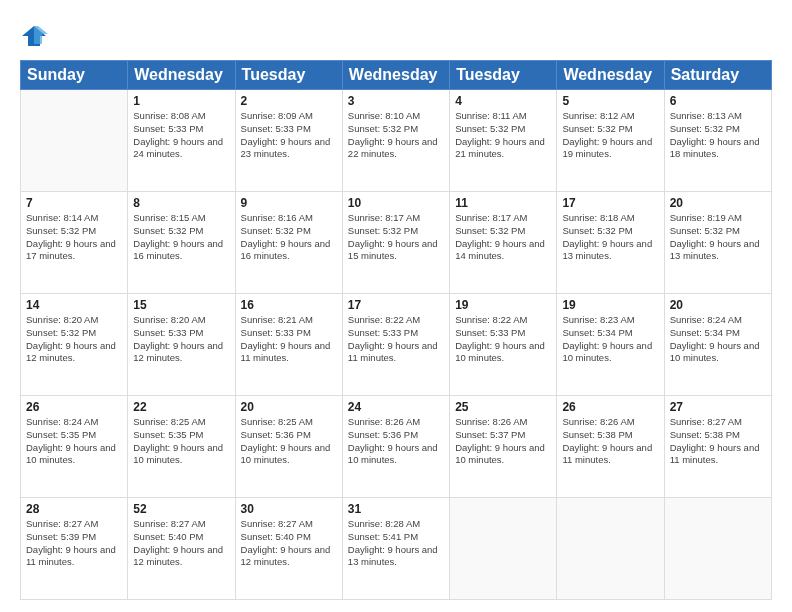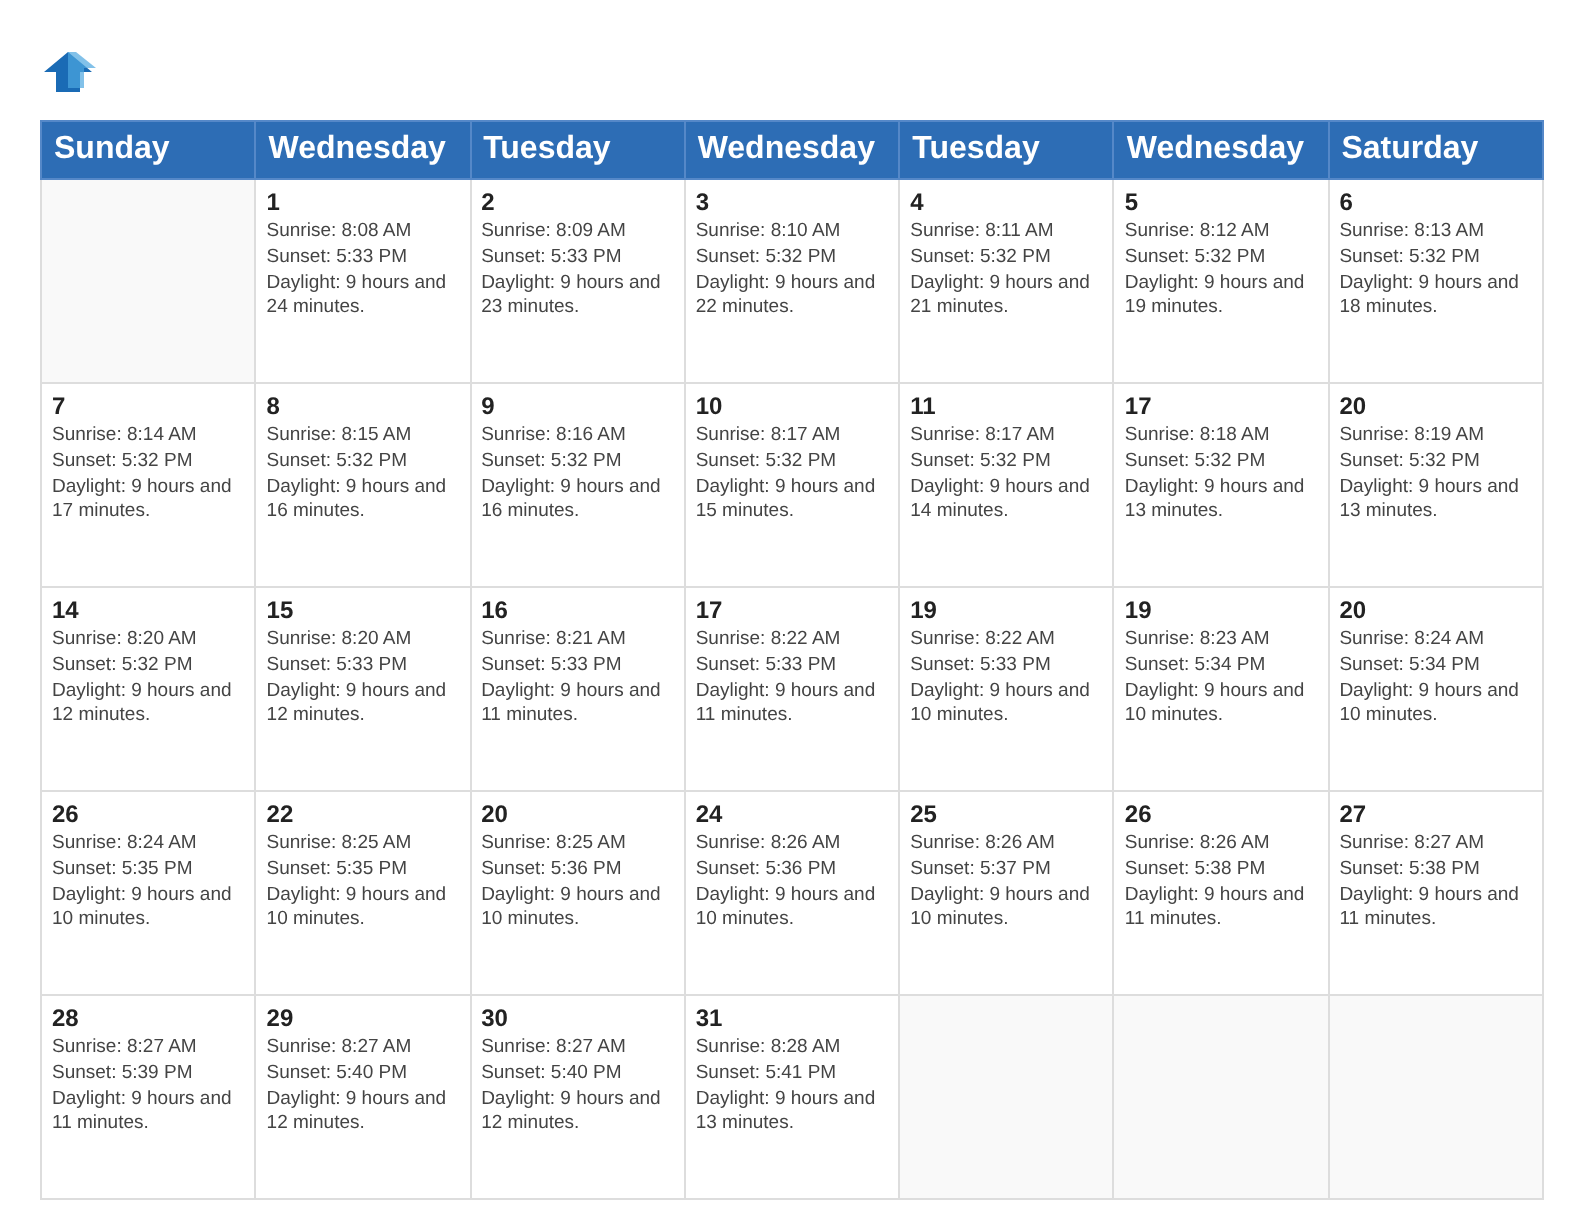--- a/index.html
+++ b/index.html
@@ -251,21 +251,21 @@
         <span class="day-num">27</span>
         <span class="day-info">Sunrise: 8:27 AM<br>Sunset: 5:38 PM<br>Daylight: 9 hours and 11 minutes.</span>
       </td>
         </tr>
         <tr>
           <td>
         <span class="day-num">28</span>
         <span class="day-info">Sunrise: 8:27 AM<br>Sunset: 5:39 PM<br>Daylight: 9 hours and 11 minutes.</span>
       </td>
           <td>
-        <span class="day-num">29</span>
+        <span class="day-num">52</span>
         <span class="day-info">Sunrise: 8:27 AM<br>Sunset: 5:40 PM<br>Daylight: 9 hours and 12 minutes.</span>
       </td>
           <td>
         <span class="day-num">30</span>
         <span class="day-info">Sunrise: 8:27 AM<br>Sunset: 5:40 PM<br>Daylight: 9 hours and 12 minutes.</span>
       </td>
           <td>
         <span class="day-num">31</span>
         <span class="day-info">Sunrise: 8:28 AM<br>Sunset: 5:41 PM<br>Daylight: 9 hours and 13 minutes.</span>
       </td>

